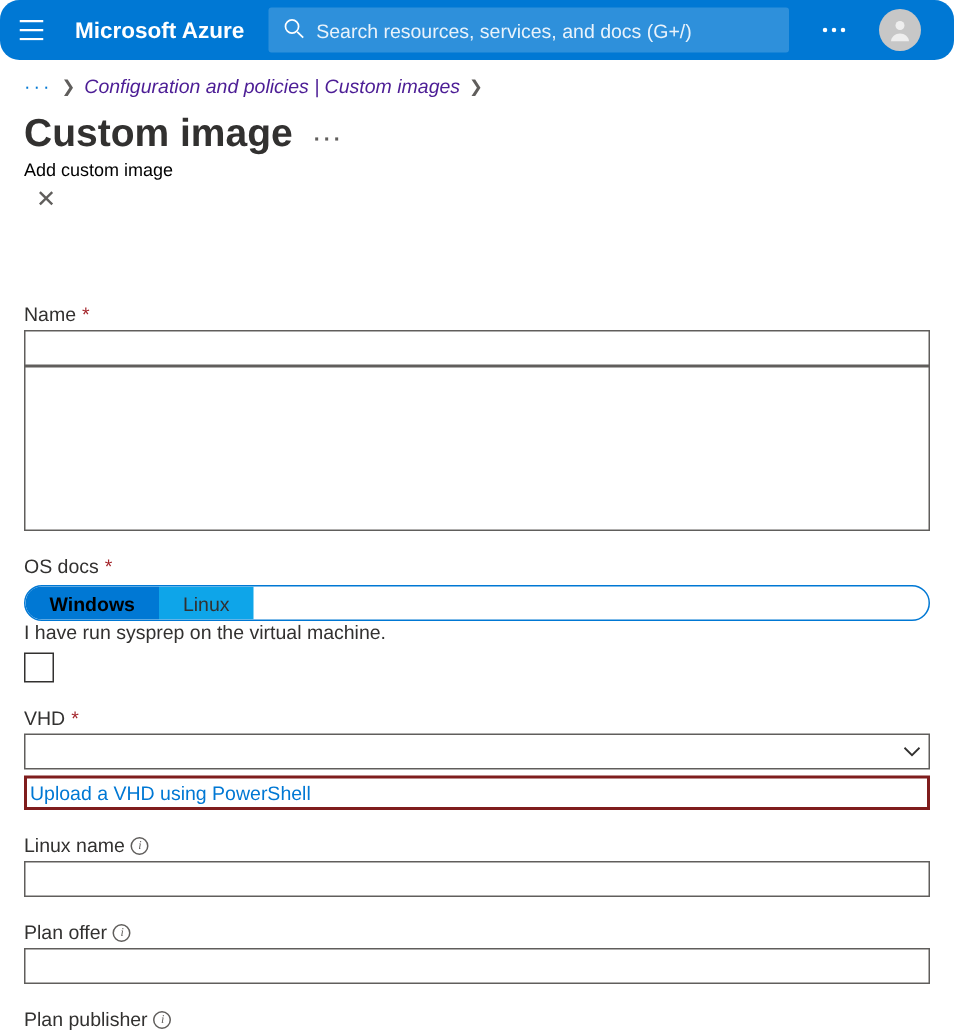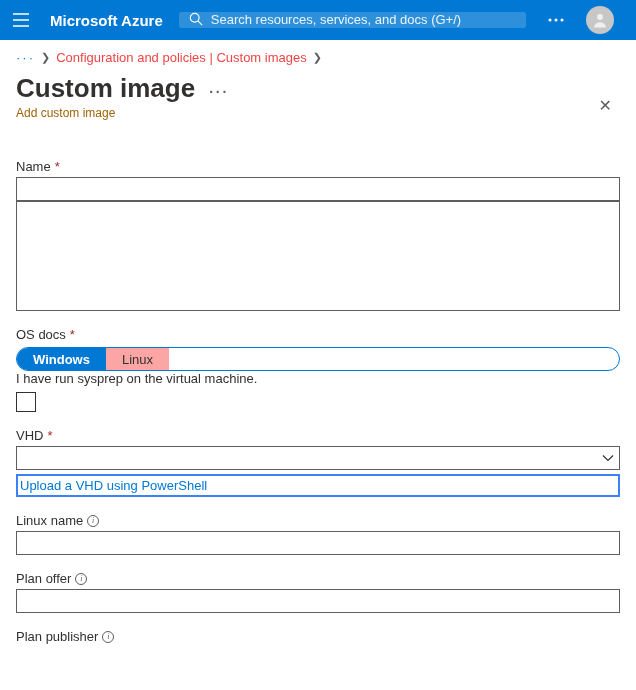--- a/index.html
+++ b/index.html
@@ -15,43 +15,44 @@
 
   
   .topbar {
     background: #0078d4;
     height: 40px;
     display: flex;
     align-items: center;
     padding: 0 16px 0 0;
     gap: 4px;
     color: #fff;
+    border-radius: 13px;
   }
   .hamburger {
     width: 42px;
     height: 40px;
     display: flex;
     align-items: center;
     justify-content: center;
     cursor: pointer;
   }
   .brand {
     font-weight: 600;
     font-size: 15px;
     padding: 0 12px 0 4px;
     white-space: nowrap;
   }
   .searchbox {
     flex: 1;
     background: #226ea8;
     background: rgba(255,255,255,.18);
-    height: 16px;
+    height: 30px;
     border-radius: 2px;
     display: flex;
-    align-items: flex-start;
+    align-items: center;
     padding: 0 10px;
     gap: 8px;
     margin-right: 6px;
   }
   .searchbox input {
     background: transparent;
     border: none;
     outline: none;
     color: #fff;
     font-size: 13px;
@@ -80,41 +81,42 @@
   .breadcrumb {
     display: flex;
     align-items: center;
     gap: 6px;
     padding: 10px 16px 6px;
     font-size: 13px;
     color: #0078d4;
   }
   .breadcrumb .dots { letter-spacing: 2px; color:#0078d4; cursor: pointer;}
   .breadcrumb .chev { color: #605e5c; font-size: 11px;}
-  .breadcrumb a { color: #ef4444; text-decoration: none; cursor: pointer;}
+  .breadcrumb a { color: #4c1d95; text-decoration: none; cursor: pointer; font-style: italic;}
 
   
   .page-header {
     display: flex;
-    align-items: flex-end;
+    align-items: flex-start;
     padding: 2px 16px 0;
+    flex-direction: column;
   }
   .page-header .titles { flex: 1; }
   .page-title {
     font-size: 26px;
     font-weight: 600;
     color: #323130;
     display: flex;
     align-items: center;
     gap: 14px;
   }
   .page-title .more { font-size:14px; color:#605e5c; letter-spacing:2px; cursor:pointer; position:relative; top:3px;}
   .page-subtitle {
     font-size: 12px;
-    color: #a16207;
+    color: #000000;
     margin-top: 2px;
   }
   .close-x {
     font-size: 16px;
     color: #605e5c;
     cursor: pointer;
     padding: 6px 8px;
     line-height: 1;
   }
 
@@ -126,21 +128,21 @@
   }
   .label {
     font-size: 13px;
     color: #323130;
     margin-top: 16px;
     margin-bottom: 3px;
     display: flex;
     align-items: center;
     gap: 4px;
   }
-  .label:first-child { margin-top: 21px;}
+  .label:first-child { margin-top: 36px;}
   .req { color: #a4262c; }
   .info-icon {
     width: 12px;
     height: 12px;
     border: 1px solid #605e5c;
     border-radius: 50%;
     display: inline-flex;
     align-items: center;
     justify-content: center;
     font-size: 8px;
@@ -179,30 +181,30 @@
   .seg {
     display: inline-flex;
     border: 1px solid #0078d4;
     border-radius: 14px;
     overflow: hidden;
     height: 24px;
     margin-top:2px;
   }
   .seg button {
     border: none;
-    background: #fca5a5;
+    background: #0ea5e9;
     color: #323130;
     font-size: 13px;
     padding: 0 16px;
     cursor: pointer;
     font-family: inherit;
   }
   .seg button.active {
     background: #0078d4;
-    color: #ffffff;
+    color: #000000;
     font-weight:600;
   }
 
   .checkbox-row {
     display: flex;
     flex-direction: column;
     gap: 6px;
   }
   .checkbox-row label { font-size: 13px; }
   .checkbox-row .box {
@@ -213,21 +215,21 @@
     background:#fff;
   }
 
   .link-highlight {
     display: inline-block;
     color: #0078d4;
     font-size: 13px;
     text-decoration: none;
     margin-top: 4px;
     padding: 2px 2px;
-    border: 2px solid #3b82f6;
+    border: 2px solid #7f1d1d;
     cursor: pointer;
   }
 </style>
 </head>
 <body>
 
 <div class="topbar">
   <div class="hamburger">
     <svg width="16" height="14" viewBox="0 0 16 14">
       <path d="M0 1h16M0 7h16M0 13h16" stroke="#fff" stroke-width="1.5"></path>

